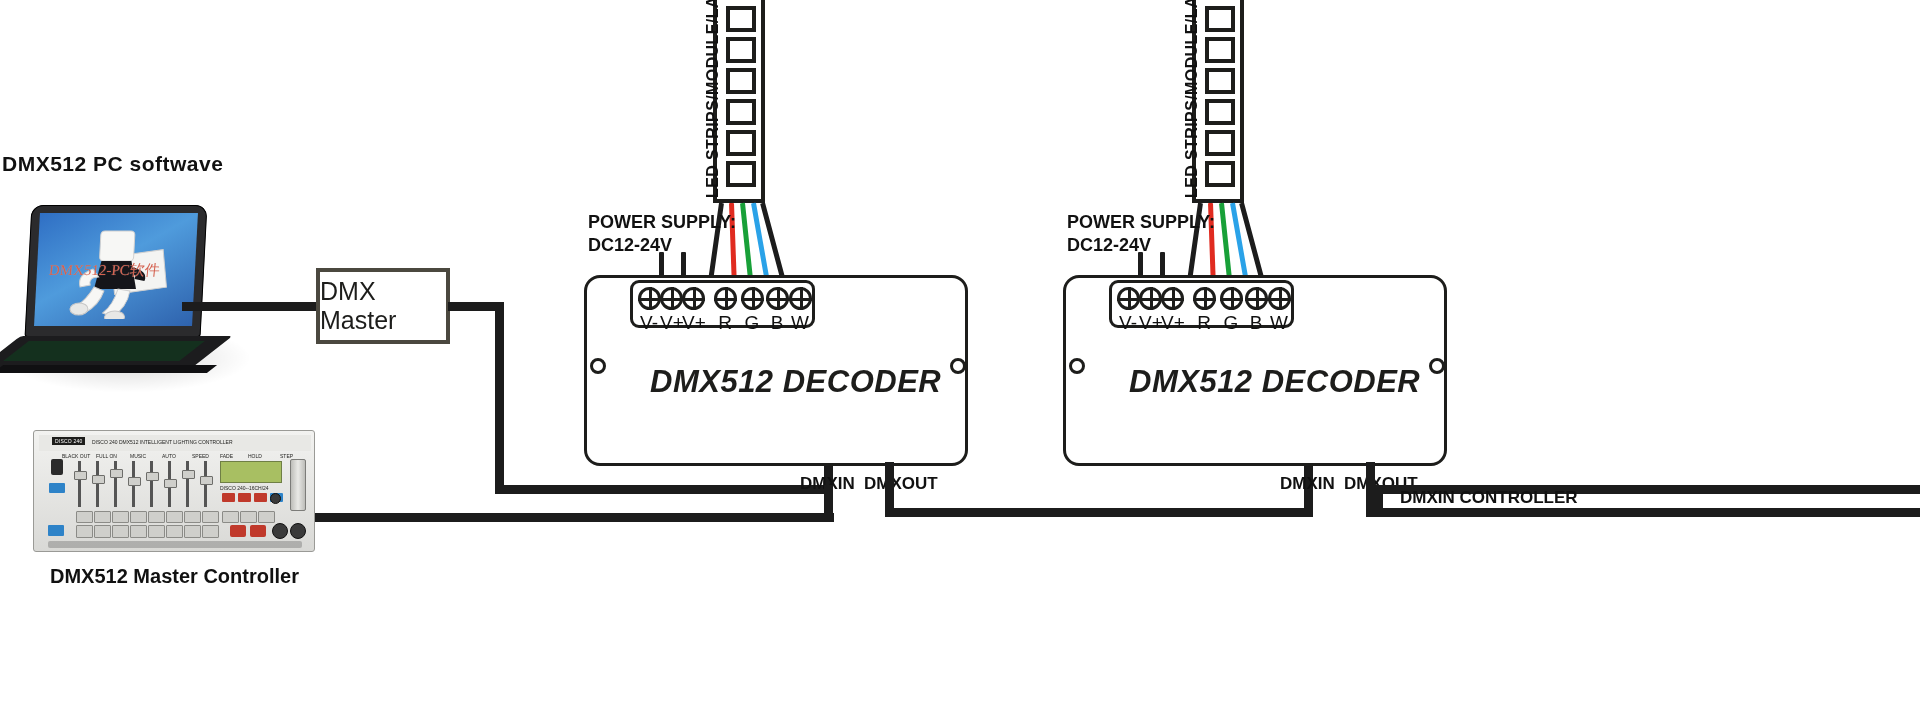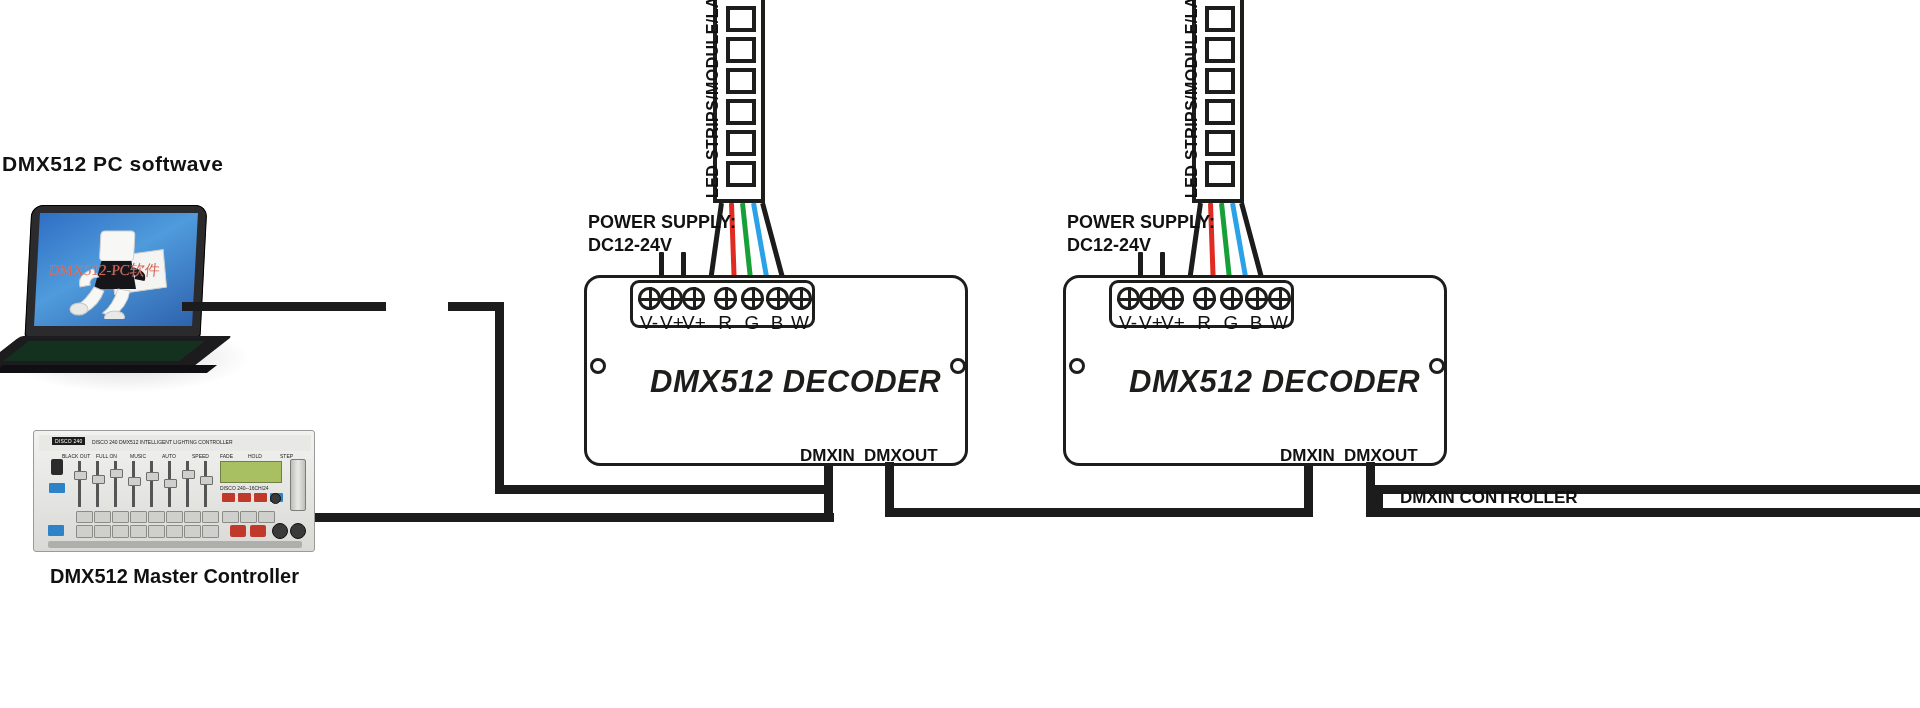--- a/index.html
+++ b/index.html
@@ -18,21 +18,21 @@
   
   .masterbox{position:absolute;border:4px solid #4b483f;background:#fff;
              box-sizing:border-box;display:flex;align-items:center;justify-content:center;}
   .masterbox span{font-size:25px;color:#1d1d1b;}
 
   
   .decoder{position:absolute;border:3px solid #1d1d1b;border-radius:16px;background:#fff;box-sizing:border-box;}
   .dec-title{position:absolute;font-style:italic;font-weight:bold;font-size:31px;
              letter-spacing:.5px;white-space:nowrap;color:#1d1d1b;}
   .dec-ear{position:absolute;width:16px;height:16px;border:3px solid #1d1d1b;border-radius:50%;box-sizing:border-box;}
-  .dmxlbl{position:absolute;font-weight:bold;font-size:17px;white-space:nowrap;}
+  .dmxlbl{position:absolute;font-weight:bold;font-size:17px;white-space:nowrap;margin-top:28px;}
 
   
   .termstrip{position:absolute;border:3px solid #1d1d1b;border-radius:9px;background:#fff;box-sizing:border-box;}
   .screw{position:absolute;width:23px;height:23px;border:3px solid #1d1d1b;border-radius:50%;box-sizing:border-box;}
   .screw:before,.screw:after{content:"";position:absolute;background:#1d1d1b;}
   .screw:before{left:-3px;top:7.5px;width:23px;height:3px;}
   .screw:after{top:-3px;left:7.5px;height:23px;width:3px;}
   .termlbl{position:absolute;font-size:19px;text-align:center;width:30px;margin-left:-15px;}
 
   
@@ -102,20 +102,23 @@
       </svg>
       <div class="scrtxt" style="left:12px;top:48px;">DMX512-PC软件</div>
     </div>
     <div class="base" style="left:-10px;top:131px;width:212px;height:32px;"></div>
     <div class="kbd" style="left:6px;top:136px;width:176px;height:20px;"></div>
     <div class="base2" style="left:-12px;top:160px;width:214px;height:8px;"></div>
   </div>
 
   <div class="wire wh" style="left:182px;top:302px;width:204px;"></div>
 
+  <div class="masterbox" style="left:316px;top:268px;width:134px;height:76px;">
+    <span>DMX Master</span>
+  </div>
 
   <div class="wire wh" style="left:448px;top:302px;width:56px;"></div>
   <div class="wire wv" style="left:495px;top:302px;height:192px;"></div>
   <div class="wire wh" style="left:495px;top:485px;width:338px;"></div>
   <div class="wire wv" style="left:824px;top:462px;height:32px;"></div>
 
   <div>
 
     <div class="ledbox" style="left:713px;top:-4px;width:52px;height:207px;">
       <div class="ledcell" style="left:9px;top:6px;width:30px;height:26px;"></div>

